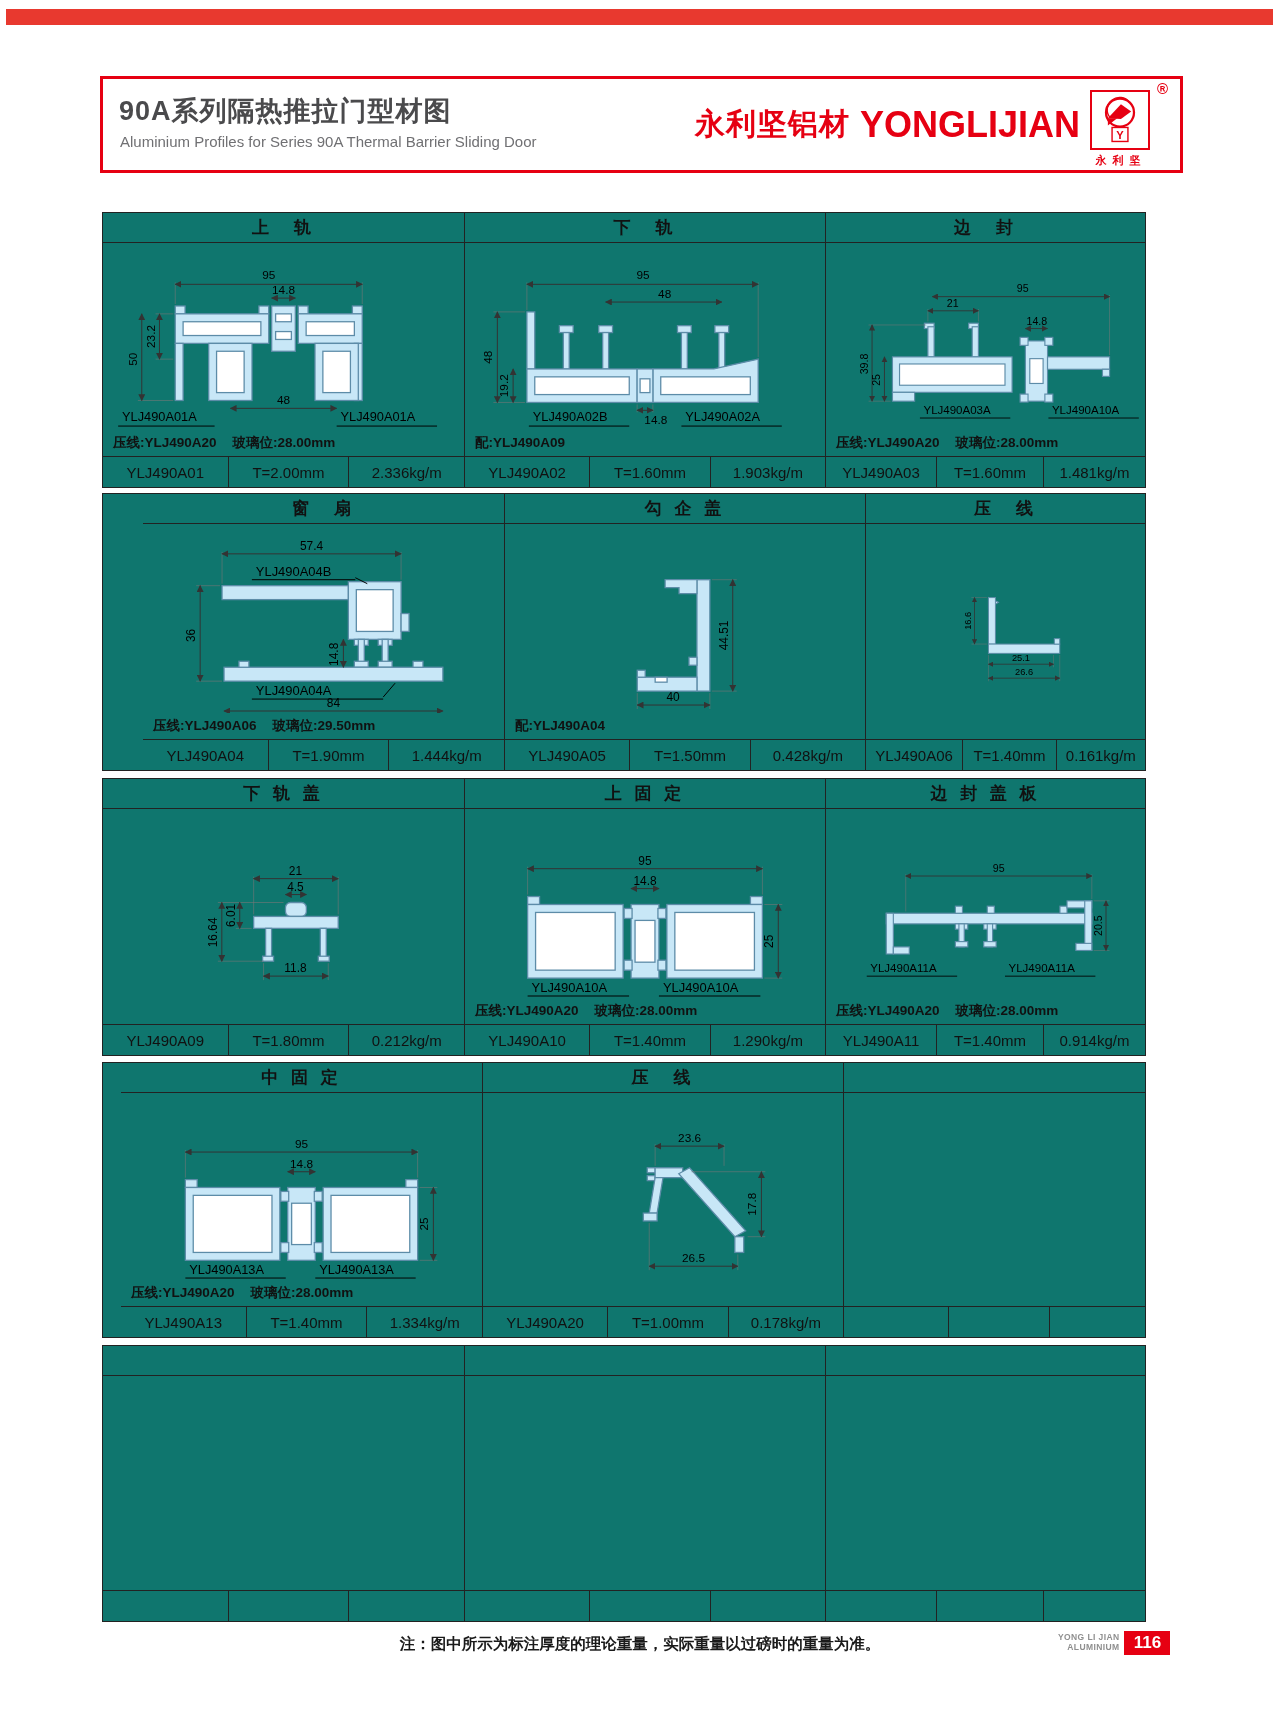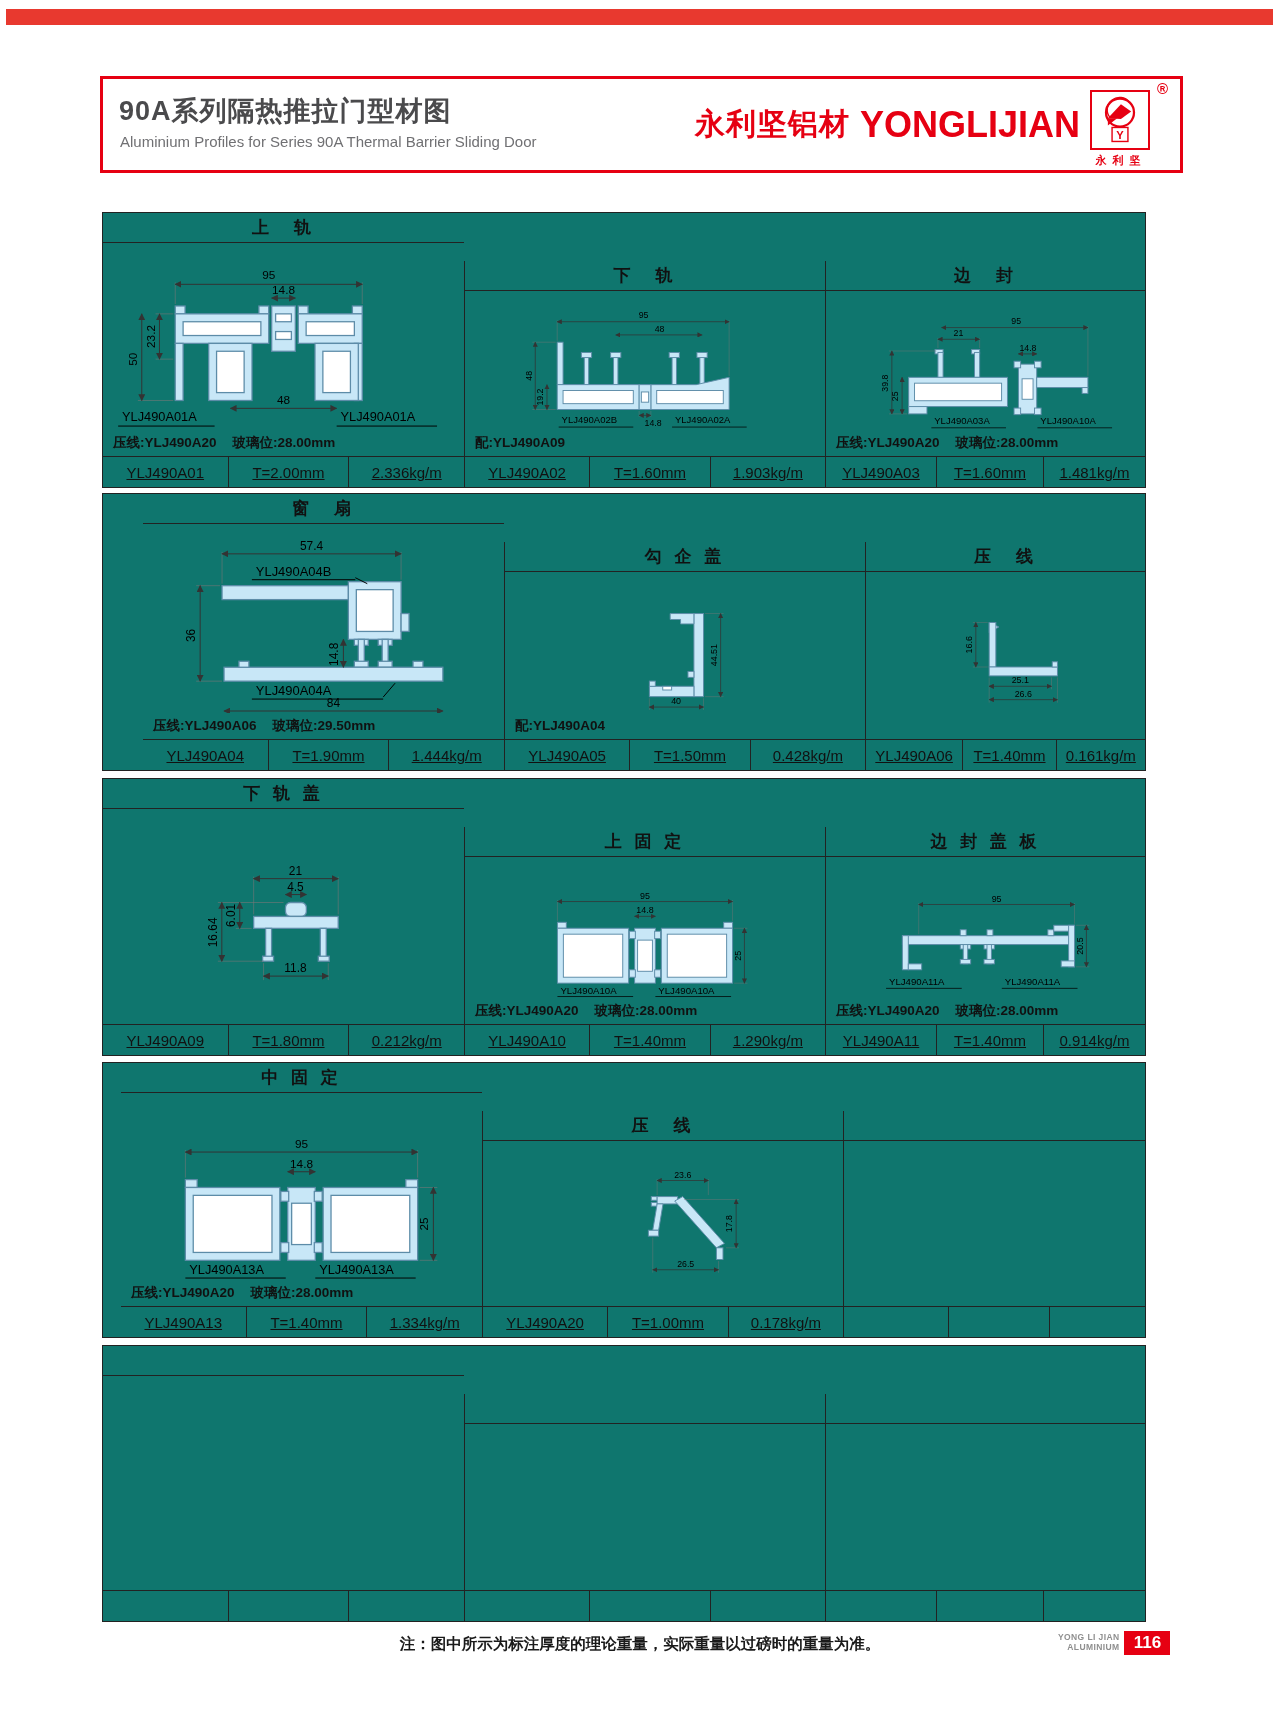--- a/index.html
+++ b/index.html
@@ -16,29 +16,29 @@
   #brand-cn{font-size:30px;font-weight:bold;color:#e60012;letter-spacing:1px;}
   #brand-en{font-size:36px;font-weight:bold;color:#e60012;letter-spacing:0px;}
   #logo-wrap{position:relative;width:78px;height:86px;}
   #logo-box{position:absolute;left:0;top:8px;width:60px;height:60px;border:2.4px solid #e60012;box-sizing:border-box;}
   #logo-reg{position:absolute;right:0px;top:-2px;font-size:15px;color:#e60012;font-weight:bold;}
   #logo-chars{position:absolute;left:-2px;top:71px;width:66px;text-align:center;font-size:11px;color:#e60012;letter-spacing:6px;font-weight:bold;white-space:nowrap;}
 
   
   .block{position:absolute;left:102px;width:1044px;display:flex;border:1.7px solid #222;box-sizing:border-box;background:#0f766e;}
   .cell{display:flex;flex-direction:column;box-sizing:border-box;min-width:0;}
-  .cell + .cell{border-left:1.3px solid #222;margin-top:48px;}
+  .cell + .cell{border-left:1.3px solid #222;}
   .c1,.c2{width:361px;flex:0 0 361px;}
   .c3{flex:1;}
   .hd{height:29px;flex:0 0 29px;border-bottom:1.3px solid #222;display:flex;align-items:center;justify-content:center;font-weight:bold;font-size:17px;letter-spacing:4px;}
   .ct{flex:1;position:relative;}
   .note{position:absolute;left:10px;bottom:4px;font-size:13.5px;font-weight:bold;white-space:nowrap;}
   .note span + span{margin-left:16px;}
   .dr{height:30px;flex:0 0 30px;border-top:1.3px solid #222;display:flex;font-size:15px;}
-  .dr > div{display:flex;align-items:center;justify-content:center;box-sizing:border-box;min-width:0;text-decoration:underline;}
+  .dr > div{display:flex;align-items:center;justify-content:center;box-sizing:border-box;min-width:0;}
   .dr > div + div{border-left:1.3px solid #222;}
   .dc{width:34.5%;}.dt{width:33.5%;}.dw{width:32%;}
 
   .diag{position:absolute;left:0;top:0;width:100%;height:calc(100% - 26px);}
   .prof rect,.prof path,.prof polygon{fill:#c8e7f7;stroke:#5d8ca8;stroke-width:1.3;}
   .prof .hole{fill:#ffffff;}
   .dim line{stroke:#333;stroke-width:1;}
   .dim .ext{stroke:#777;stroke-width:.6;}
   .dim text{font-size:12px;fill:#000;font-weight:normal;}
   .lbl text{font-size:13px;fill:#000;}

